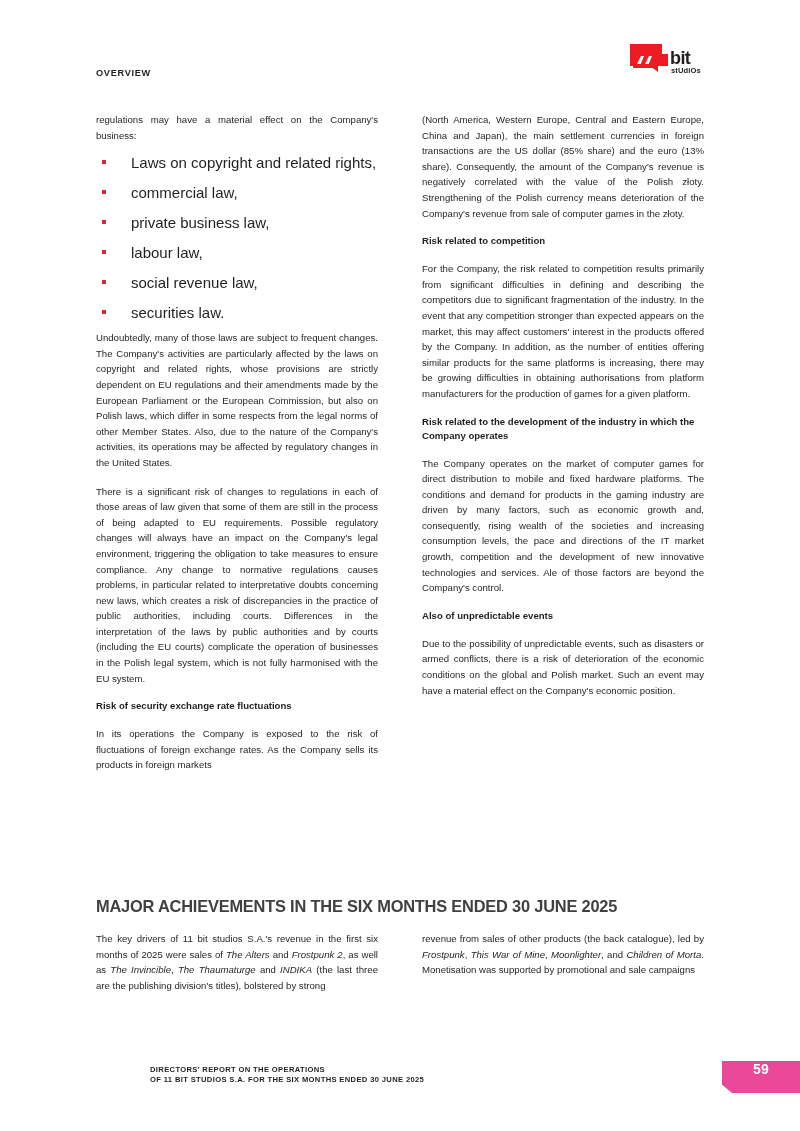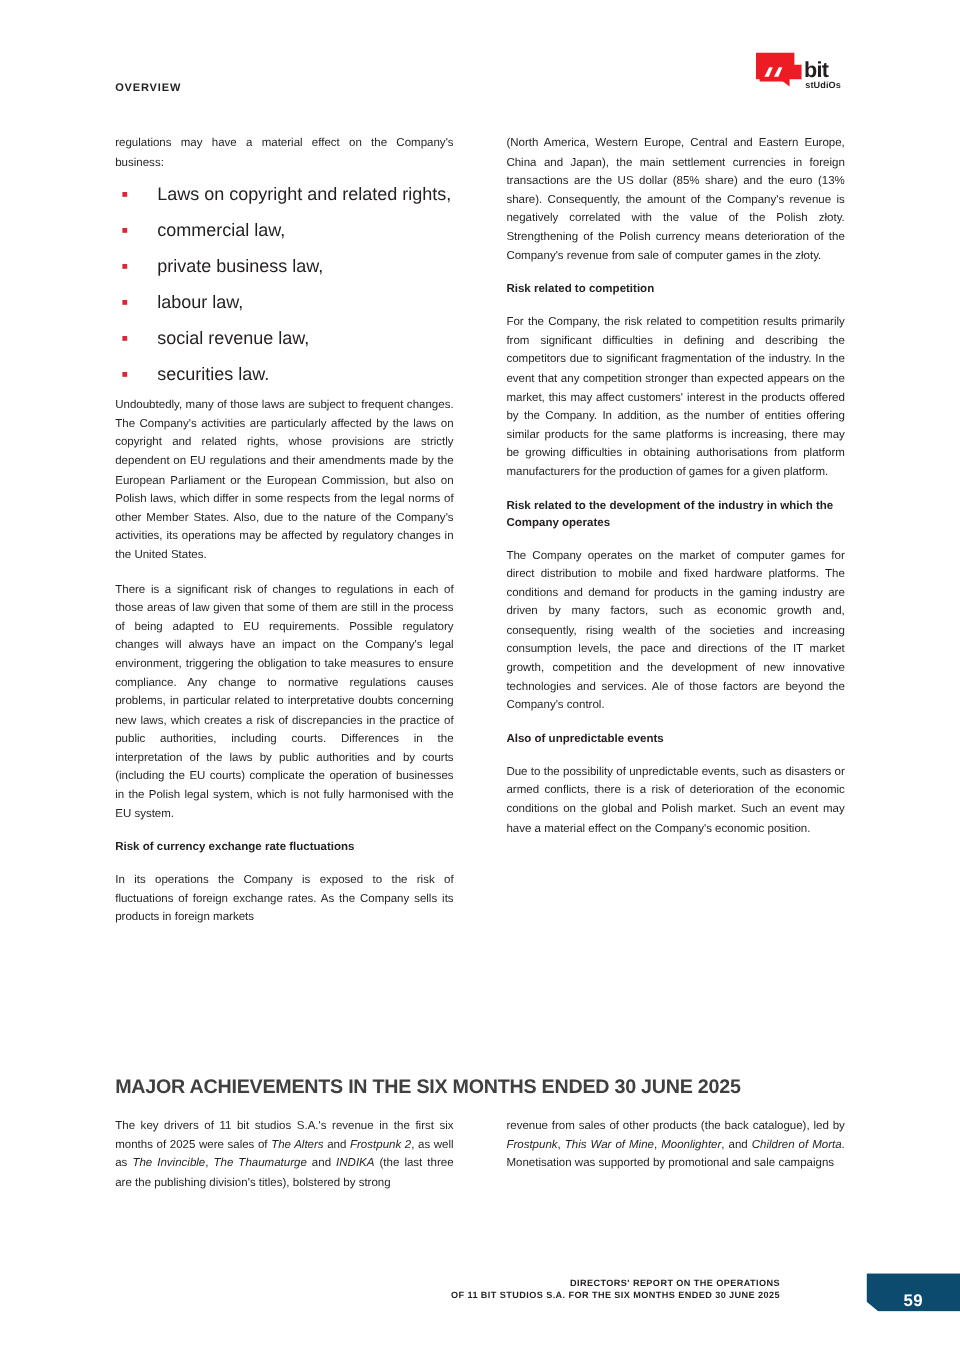--- a/index.html
+++ b/index.html
@@ -133,38 +133,38 @@
     left: 0;
     right: 0;
     bottom: 26px;
     height: 40px;
   }
   .footer-text {
     position: absolute;
     left: 150px;
     right: 150px;
     top: 0;
-    text-align: right;
+    text-align: left;
     font-size: 7.6px;
     line-height: 10.4px;
     font-weight: bold;
     letter-spacing: 0.35px;
     color: #231f20;
   }
   .page-number-badge {
     position: absolute;
     right: 0;
     top: -4px;
     width: 78px;
     height: 32px;
-    background: #0c4a6e;
+    background: #ec4899;
     -webkit-clip-path: polygon(0 0, 100% 0, 100% 100%, 10px 100%, 0 74%);
     clip-path: polygon(0 0, 100% 0, 100% 100%, 10px 100%, 0 74%);
     display: flex;
-    align-items: flex-end;
+    align-items: flex-start;
     justify-content: center;
   }
   .page-number-badge .num {
     color: #ffffff;
     font-size: 14px;
     font-weight: bold;
     letter-spacing: 0.3px;
     padding-bottom: 2px;
   }
 
@@ -223,21 +223,21 @@
         <li>
           <span class="sq-bullet"></span>
           <span>securities law.</span>
         </li>
       </ul>
 
       <p class="body-text">Undoubtedly, many of those laws are subject to frequent changes. The Company's activities are particularly affected by the laws on copyright and related rights, whose provisions are strictly dependent on EU regulations and their amendments made by the European Parliament or the European Commission, but also on Polish laws, which differ in some respects from the legal norms of other Member States. Also, due to the nature of the Company's activities, its operations may be affected by regulatory changes in the United States.</p>
 
       <p class="body-text">There is a significant risk of changes to regulations in each of those areas of law given that some of them are still in the process of being adapted to EU requirements. Possible regulatory changes will always have an impact on the Company's legal environment, triggering the obligation to take measures to ensure compliance. Any change to normative regulations causes problems, in particular related to interpretative doubts concerning new laws, which creates a risk of discrepancies in the practice of public authorities, including courts. Differences in the interpretation of the laws by public authorities and by courts (including the EU courts) complicate the operation of businesses in the Polish legal system, which is not fully harmonised with the EU system.</p>
 
-      <h3 class="sub-heading spaced-top">Risk of currency exchange rate fluctuations</h3>
+      <h3 class="sub-heading spaced-top">Risk of security exchange rate fluctuations</h3>
 
       <p class="body-text tight">In its operations the Company is exposed to the risk of fluctuations of foreign exchange rates. As the Company sells its products in foreign markets</p>
     </div>
 
     <div class="col col-right">
 
       <p class="body-text">(North America, Western Europe, Central and Eastern Europe, China and Japan), the main settlement currencies in foreign transactions are the US dollar (85% share) and the euro (13% share). Consequently, the amount of the Company's revenue is negatively correlated with the value of the Polish złoty. Strengthening of the Polish currency means deterioration of the Company's revenue from sale of computer games in the złoty.</p>
 
       <h3 class="sub-heading spaced-top">Risk related to competition</h3>
 

